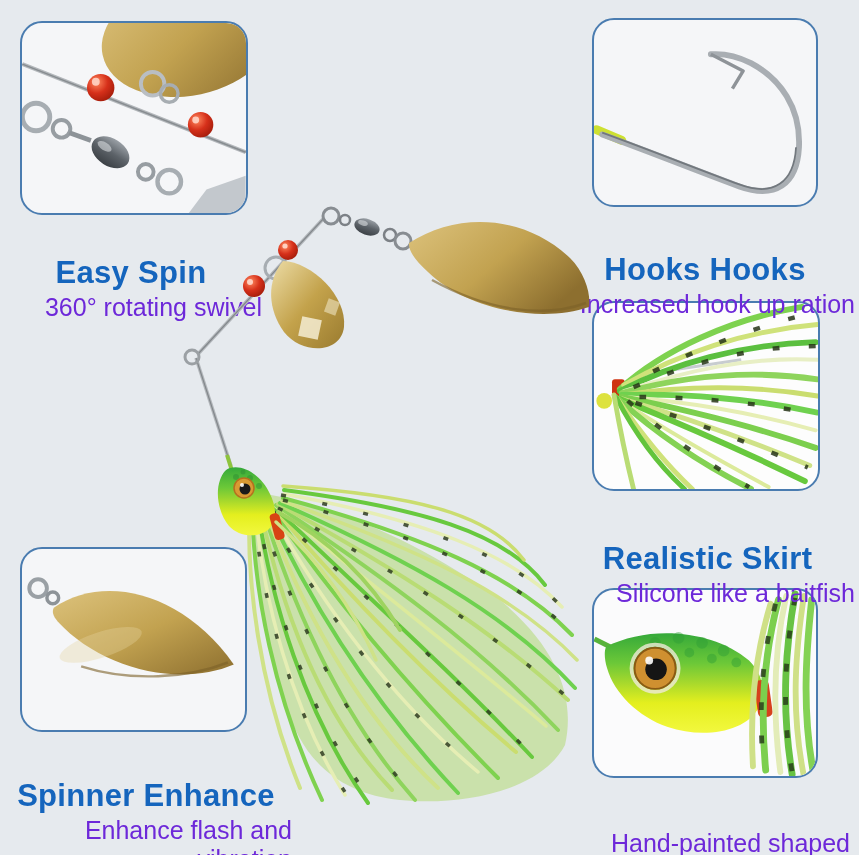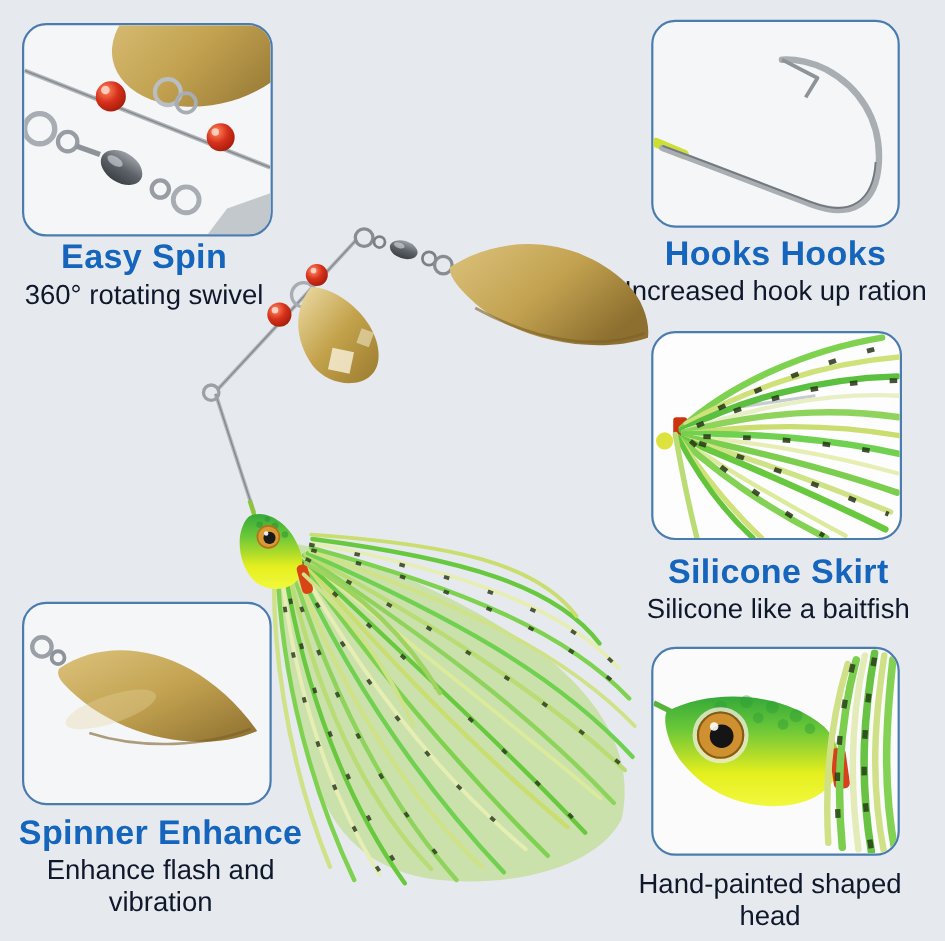--- a/index.html
+++ b/index.html
@@ -16,26 +16,26 @@
     overflow:hidden;
     box-sizing:border-box;
     z-index:1;
   }
   .card svg{display:block;width:100%;height:100%;}
   #card-easy-spin      {left:20px;  top:21px;  width:228px; height:194px;}
   #card-sharp-hooks    {left:592px; top:18px;  width:226px; height:189px;}
   #card-silicone-skirt {left:592px; top:301px; width:228px; height:190px; background:#fdfdfd;}
   #card-spinner-blades {left:20px;  top:547px; width:227px; height:185px;}
   #card-realistic-head {left:592px; top:588px; width:226px; height:190px; background:#fbfbfc;}
-  .feature-label{position:absolute;text-align:center;z-index:2;}
+  .feature-label{position:absolute;text-align:center;z-index:2;margin-top:39px;}
   .feature-title{
     font-size:31px;font-weight:bold;color:#1565bd;letter-spacing:0.3px;line-height:1.1;
   }
   .feature-sub{
-    font-size:25px;color:#0f172a;line-height:1.15;margin-top:3px;
+    font-size:25px;color:#6d28d9;line-height:1.15;margin-top:3px;text-align:right;
   }
   #label-easy-spin      {left:0px;   top:217px; width:262px;}
   #label-sharp-hooks    {left:555px; top:214px; width:300px;}
   #label-silicone-skirt {left:560px; top:503px; width:295px;}
   #label-spinner-blades {left:0px;   top:740px; width:292px;}
   #label-realistic-head {left:550px; top:787px; width:300px;}
   #lure-svg{position:absolute;left:0;top:0;z-index:3;pointer-events:none;}
 </style>
 </head>
 <body>
@@ -174,21 +174,21 @@
 
 <div class="feature-label" id="label-easy-spin">
   <div class="feature-title">Easy Spin</div>
   <div class="feature-sub">360° rotating swivel</div>
 </div>
 <div class="feature-label" id="label-sharp-hooks">
   <div class="feature-title">Hooks Hooks</div>
   <div class="feature-sub">Increased hook up ration</div>
 </div>
 <div class="feature-label" id="label-silicone-skirt">
-  <div class="feature-title">Silicone Skirt</div>
+  <div class="feature-title">Realistic Skirt</div>
   <div class="feature-sub">Silicone like a baitfish</div>
 </div>
 <div class="feature-label" id="label-spinner-blades">
   <div class="feature-title">Spinner Enhance</div>
   <div class="feature-sub">Enhance flash and vibration</div>
 </div>
 <div class="feature-label" id="label-realistic-head">
   <div class="feature-sub">Hand-painted shaped head</div>
 </div>
 

